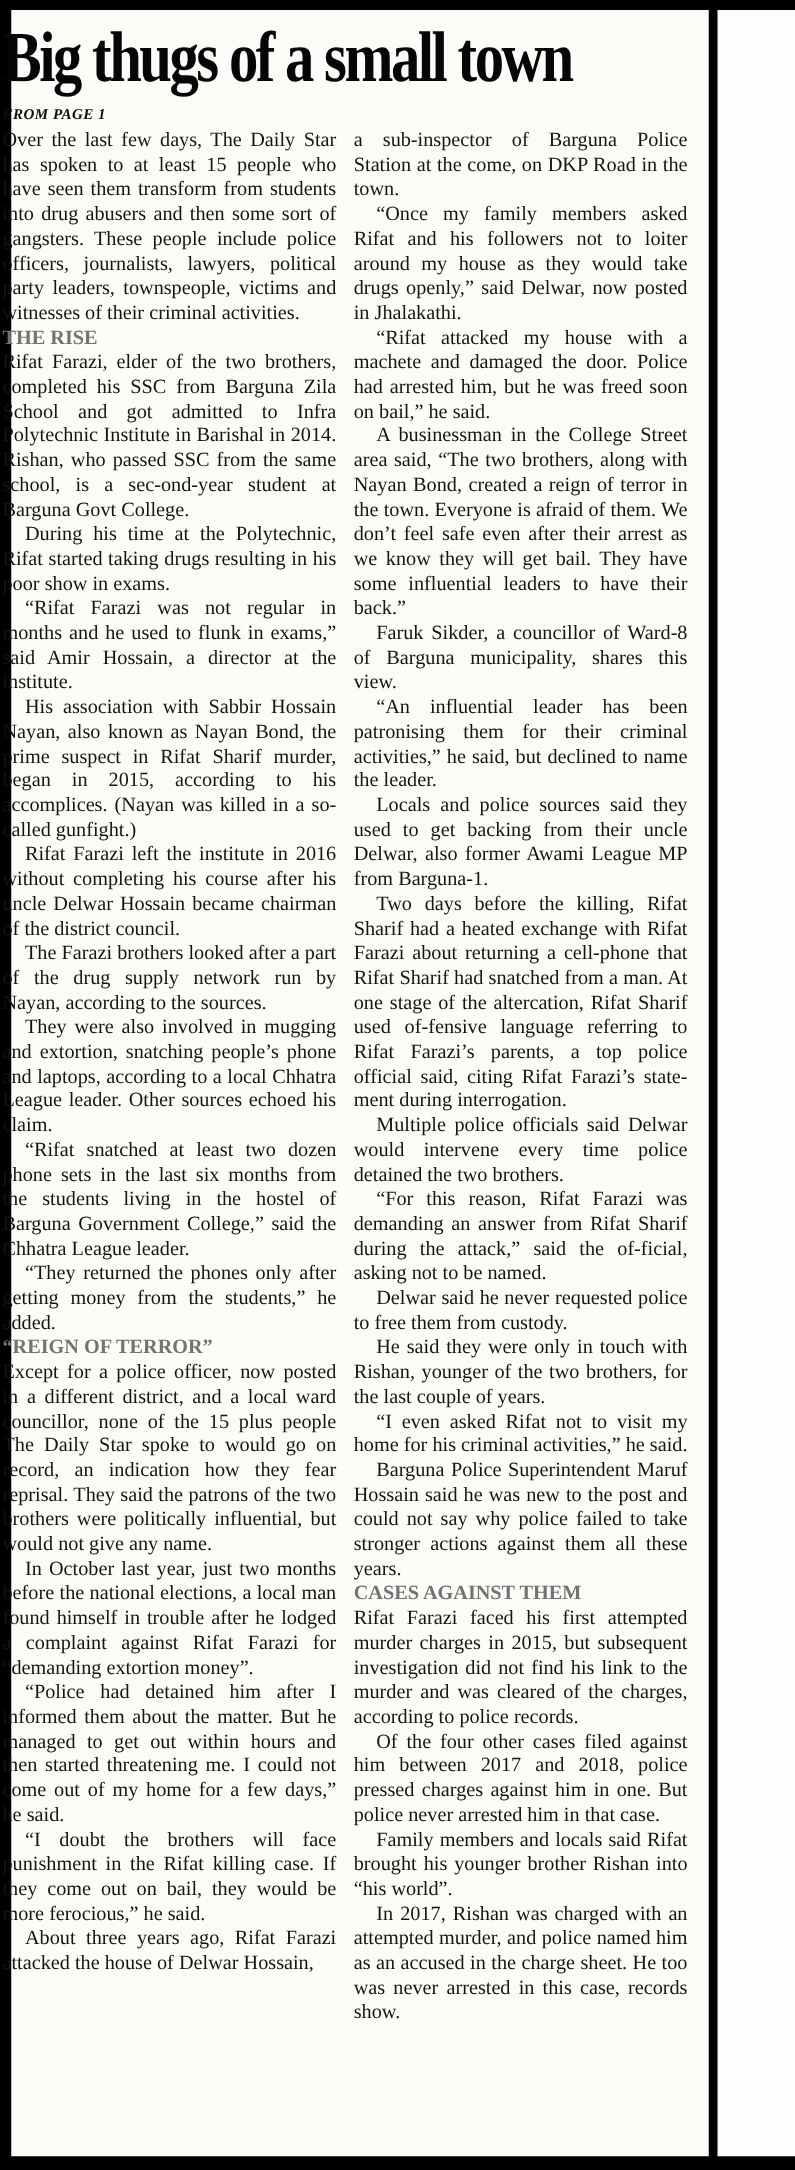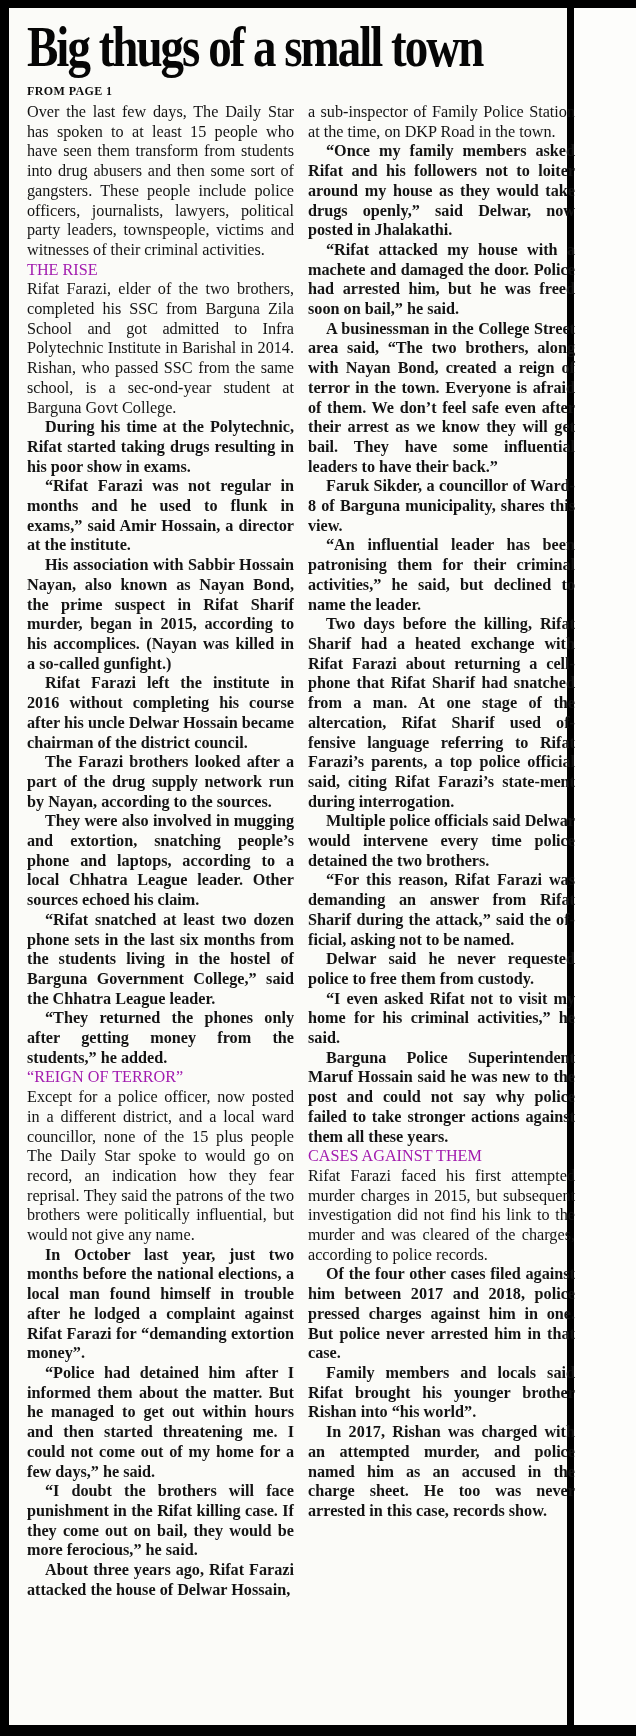--- a/index.html
+++ b/index.html
@@ -13,58 +13,59 @@
     color: #121212;
   }
   .page { position: absolute; inset: 0; background: #fbfbf8; }
   .bar { position: absolute; background: #000; }
   .bar-top    { top: 0; left: 0; width: 636px; height: 8px; }
   .bar-left   { top: 0; left: 0; width: 9px; height: 1736px; }
   .bar-right  { top: 0; left: 567px; width: 7px; height: 1736px; }
   .bar-bottom { left: 0; bottom: 0; width: 636px; height: 11px; }
   .gutter { position: absolute; top: 8px; left: 574px; width: 62px; height: 1717px; background: #fdfdfb; }
 
-  .content { position: absolute; left: 27px; top: 16px; width: 548px; }
+  .content { position: absolute; left: 2px; top: 16px; width: 548px; }
 
   .headline {
     margin: 0;
     font-weight: 700;
     font-size: 47px;
     line-height: 50px;
     letter-spacing: -2px;
     white-space: nowrap;
     transform: scaleY(1.22);
     transform-origin: left top;
     height: 62px;
     color: #060606;
   }
   .kicker {
     font-size: 12px;
     font-weight: 700;
     letter-spacing: 0.4px;
     margin: 6px 0 4px 0;
     color: #0d0d0d;
+    font-style: italic;
   }
   .columns { display: flex; gap: 14px; align-items: flex-start; }
   .column { width: 267px; }
 
   .para {
     margin: 0;
     font-size: 16.2px;
     line-height: 19.7px;
     text-align: justify;
     color: #141414;
   }
-  .para.indent { text-indent: 18px; font-weight: bold; }
+  .para.indent { text-indent: 18px; }
   .subhead {
     margin: 0;
     font-size: 16.2px;
     line-height: 19.7px;
-    font-weight: 400;
-    color: #a21caf;
+    font-weight: 700;
+    color: #737373;
     text-align: left;
   }
 </style>
 </head>
 <body>
 
 <div class="page">
   <div class="gutter"></div>
   <div class="bar bar-top"></div>
   <div class="bar bar-left"></div>
@@ -88,30 +89,32 @@
           <p class="para indent">“Rifat snatched at least two dozen phone sets in the last six months from the students living in the hostel of Barguna Government College,” said the Chhatra League leader.</p>
           <p class="para indent">“They returned the phones only after getting money from the students,” he added.</p>
           <h2 class="subhead">“REIGN OF TERROR”</h2>
           <p class="para">Except for a police officer, now posted in a different district, and a local ward councillor, none of the 15 plus people The Daily Star spoke to would go on record, an indication how they fear reprisal. They said the patrons of the two brothers were politically influential, but would not give any name.</p>
           <p class="para indent">In October last year, just two months before the national elections, a local man found himself in trouble after he lodged a complaint against Rifat Farazi for “demanding extortion money”.</p>
           <p class="para indent">“Police had detained him after I informed them about the matter. But he managed to get out within hours and then started threatening me. I could not come out of my home for a few days,” he said.</p>
           <p class="para indent">“I doubt the brothers will face punishment in the Rifat killing case. If they come out on bail, they would be more ferocious,” he said.</p>
           <p class="para indent">About three years ago, Rifat Farazi attacked the house of Delwar Hossain,</p>
         </div>
       <div class="column">
-          <p class="para">a sub-inspector of Family Police Station at the time, on DKP Road in the town.</p>
+          <p class="para">a sub-inspector of Barguna Police Station at the come, on DKP Road in the town.</p>
           <p class="para indent">“Once my family members asked Rifat and his followers not to loiter around my house as they would take drugs openly,” said Delwar, now posted in Jhalakathi.</p>
           <p class="para indent">“Rifat attacked my house with a machete and damaged the door. Police had arrested him, but he was freed soon on bail,” he said.</p>
           <p class="para indent">A businessman in the College Street area said, “The two brothers, along with Nayan Bond, created a reign of terror in the town. Everyone is afraid of them. We don’t feel safe even after their arrest as we know they will get bail. They have some influential leaders to have their back.”</p>
           <p class="para indent">Faruk Sikder, a councillor of Ward-8 of Barguna municipality, shares this view.</p>
           <p class="para indent">“An influential leader has been patronising them for their criminal activities,” he said, but declined to name the leader.</p>
+          <p class="para indent">Locals and police sources said they used to get backing from their uncle Delwar, also former Awami League MP from Barguna-1.</p>
           <p class="para indent">Two days before the killing, Rifat Sharif had a heated exchange with Rifat Farazi about returning a cell-phone that Rifat Sharif had snatched from a man. At one stage of the altercation, Rifat Sharif used of-fensive language referring to Rifat Farazi’s parents, a top police official said, citing Rifat Farazi’s state-ment during interrogation.</p>
           <p class="para indent">Multiple police officials said Delwar would intervene every time police detained the two brothers.</p>
           <p class="para indent">“For this reason, Rifat Farazi was demanding an answer from Rifat Sharif during the attack,” said the of-ficial, asking not to be named.</p>
           <p class="para indent">Delwar said he never requested police to free them from custody.</p>
+          <p class="para indent">He said they were only in touch with Rishan, younger of the two brothers, for the last couple of years.</p>
           <p class="para indent">“I even asked Rifat not to visit my home for his criminal activities,” he said.</p>
           <p class="para indent">Barguna Police Superintendent Maruf Hossain said he was new to the post and could not say why police failed to take stronger actions against them all these years.</p>
           <h2 class="subhead">CASES AGAINST THEM</h2>
           <p class="para">Rifat Farazi faced his first attempted murder charges in 2015, but subsequent investigation did not find his link to the murder and was cleared of the charges, according to police records.</p>
           <p class="para indent">Of the four other cases filed against him between 2017 and 2018, police pressed charges against him in one. But police never arrested him in that case.</p>
           <p class="para indent">Family members and locals said Rifat brought his younger brother Rishan into “his world”.</p>
           <p class="para indent">In 2017, Rishan was charged with an attempted murder, and police named him as an accused in the charge sheet. He too was never arrested in this case, records show.</p>
         </div>
     </div>
   </div>

